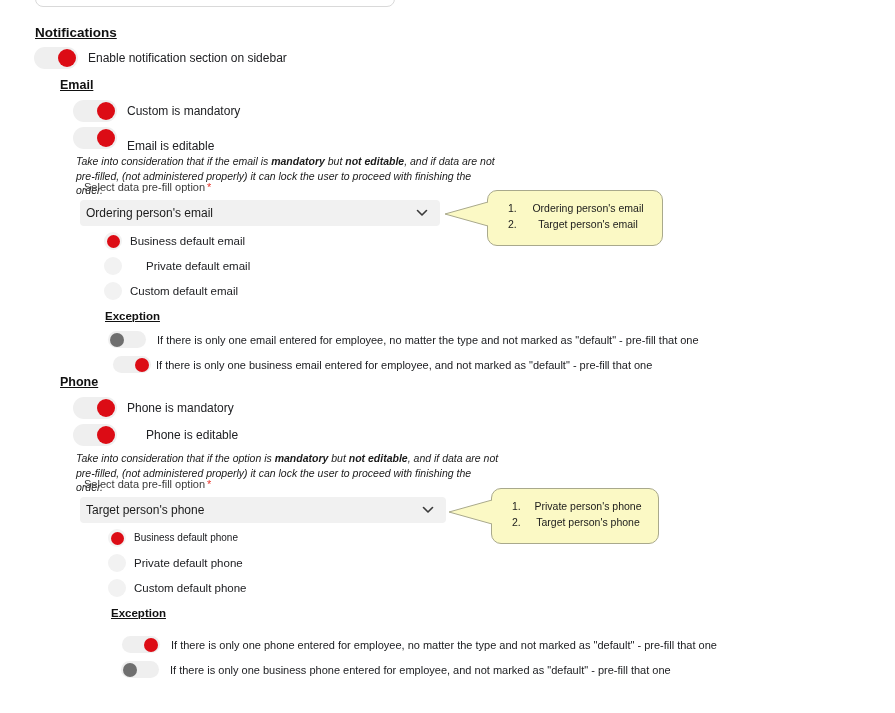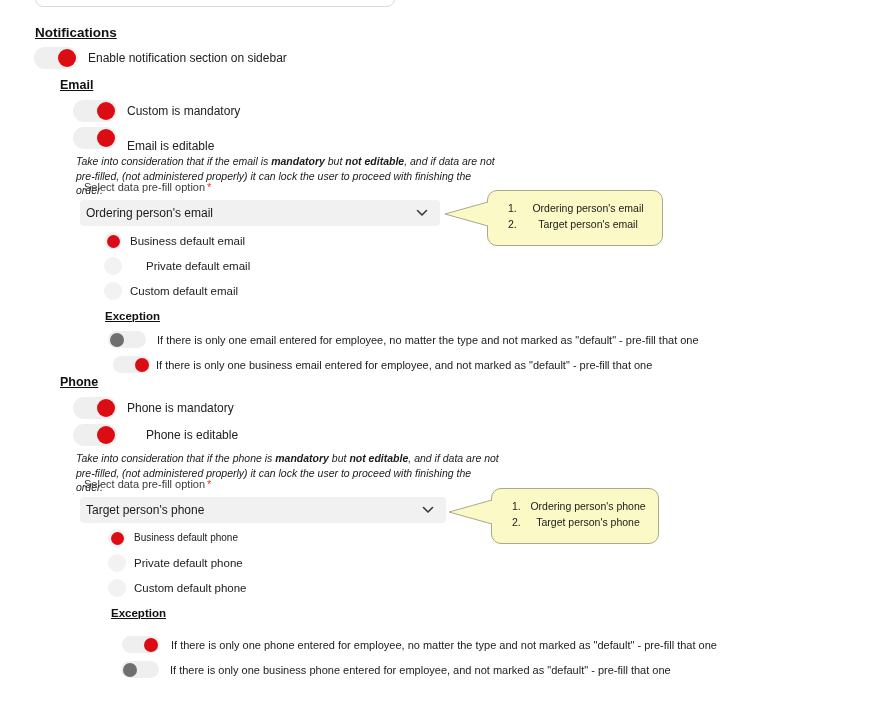--- a/index.html
+++ b/index.html
@@ -136,38 +136,38 @@
   <div class="abs toggle on" style="left:73px;top:397px;">
     <span class="knob"></span>
   </div>
   <div class="abs lbl" style="left:127px;top:401px;">Phone is mandatory</div>
 
   <div class="abs toggle on" style="left:73px;top:424px;">
     <span class="knob"></span>
   </div>
   <div class="abs lbl" style="left:127px;top:428px;margin-left:19px;">Phone is editable</div>
 
-  <div class="abs note" style="left:76px;top:451px;"><span>Take into consideration that if the phone is </span><b>mandatory</b><span> but </span><b>not editable</b><span>, and if data are not pre-filled, (not administered properly) it can lock the user to proceed with finishing the order.</span></div>
+  <div class="abs note" style="left:76px;top:451px;"><span>Take into consideration that if the option is </span><b>mandatory</b><span> but </span><b>not editable</b><span>, and if data are not pre-filled, (not administered properly) it can lock the user to proceed with finishing the order.</span></div>
 
   <div class="abs sel-label" style="left:84px;top:478px;"><span>Select data pre-fill option</span><span class="req">*</span></div>
 
   <div class="abs select" style="left:80px;top:497px;width:366px;">
     <span class="val">Target person's phone</span>
     <svg width="12" height="8" viewBox="0 0 12 8">
       <polyline points="1.5,1.5 6,6 10.5,1.5" fill="none" stroke="#3a3a3a" stroke-width="1.6" stroke-linecap="round" stroke-linejoin="round"></polyline>
     </svg>
   </div>
 
   <svg class="abs callout-arrow" style="left:447px;top:499px;" width="46" height="26">
     <path d="M45,1 L2,13 L45,25" fill="#fbf9c5" stroke="#a9a98c" stroke-width="1"></path>
   </svg>
   <div class="abs callout-box" style="left:491px;top:488px;width:168px;height:56px;">
     <div class="callout-item">
       <span class="callout-num">1.</span>
-      <span class="callout-text">Ordering person's phone</span>
+      <span class="callout-text">Private person's phone</span>
     </div>
     <div class="callout-item">
       <span class="callout-num">2.</span>
       <span class="callout-text">Target person's phone</span>
     </div>
   </div>
 
   <div class="abs radio selected" style="left:108px;top:529px;"></div>
   <div class="abs lbl-sm" style="left:134px;top:532px;font-size:10px;">Business default phone</div>
 

